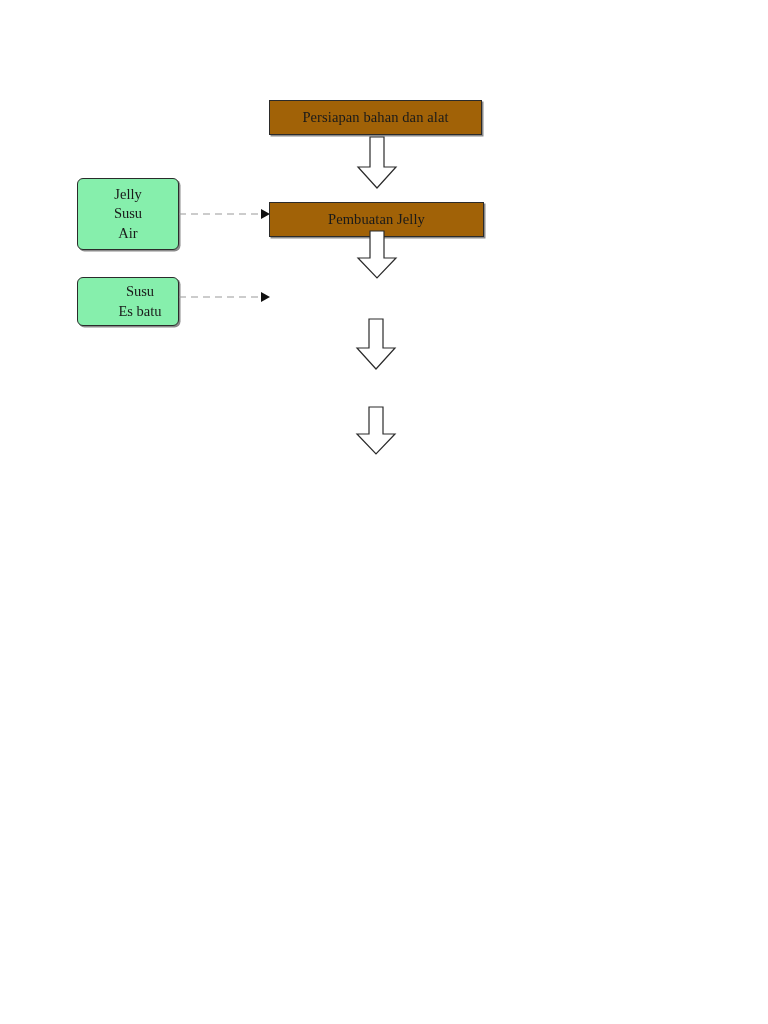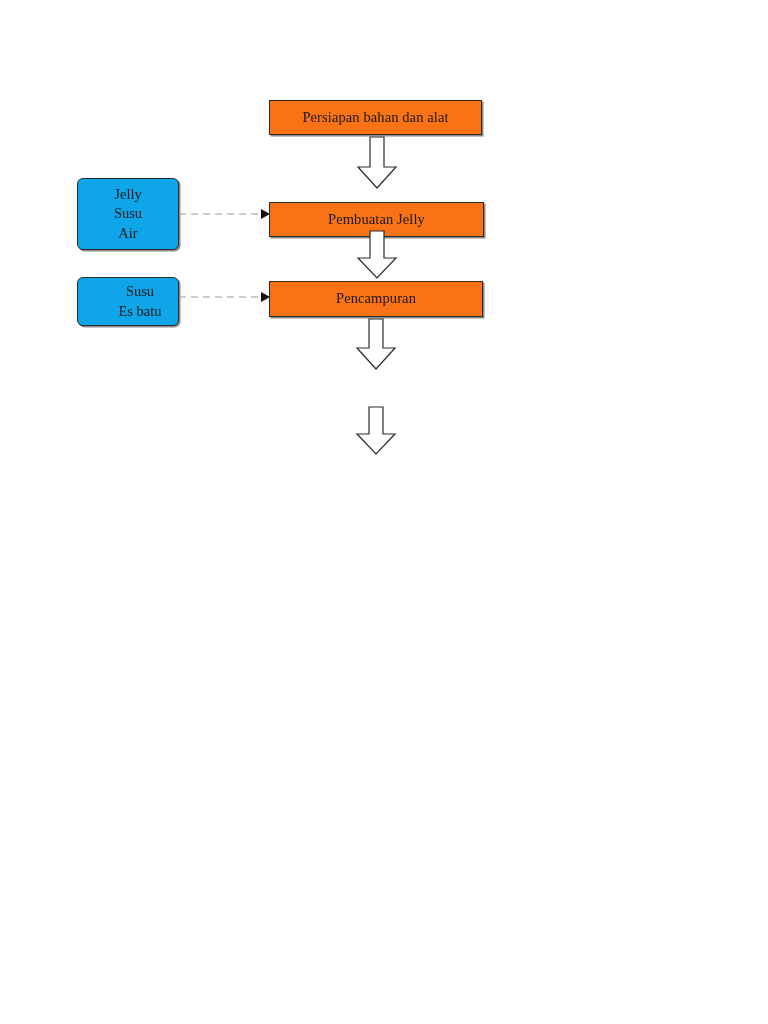--- a/index.html
+++ b/index.html
@@ -21,41 +21,41 @@
     left: 0;
     top: 0;
     width: 768px;
     height: 1024px;
   }
 
   
   .proc-box {
     position: absolute;
     box-sizing: border-box;
-    background: #f97316;
+    background: #a16207;
     border: 1px solid #2b2b2b;
     box-shadow: 1.5px 1.5px 0 0 #8a8a8a;
     display: flex;
     align-items: center;
     justify-content: center;
     text-align: center;
   }
   .proc-box .box-label {
     font-size: 14.5px;
     line-height: 1.2;
     color: #1a1a1a;
     letter-spacing: 0.1px;
     white-space: nowrap;
   }
 
   
   .input-box {
     position: absolute;
     box-sizing: border-box;
-    background: #0ea5e9;
+    background: #86efac;
     border: 1px solid #2b2b2b;
     border-radius: 6px;
     box-shadow: 1.5px 1.5px 0 0 #8a8a8a;
     display: flex;
     flex-direction: column;
     align-items: center;
     justify-content: center;
     text-align: center;
   }
   .input-box .ing-line {
@@ -126,23 +126,20 @@
     <span class="ing-line">Es batu</span>
   </div>
 
   <div class="dashed-connector" style="left:179px; top:289px; width:92px; height:16px;">
     <svg width="92" height="16" viewBox="0 0 92 16">
       <line x1="0" y1="8" x2="82" y2="8" stroke="#9a9a9a" stroke-width="1.1" stroke-dasharray="7,5"></line>
       <path d="M82 3 L91 8 L82 13 Z" fill="#111111"></path>
     </svg>
   </div>
 
-  <div class="proc-box" style="left:269px; top:281px; width:214px; height:36px;">
-    <span class="box-label">Pencampuran</span>
-  </div>
 
   <div class="block-arrow" style="left:356px; top:319px; width:40px; height:51px;">
     <svg width="40" height="51" viewBox="0 0 40 51">
       <path d="M13 0 L27 0 L27 29 L39 29 L20 50 L1 29 L13 29 Z" fill="#ffffff" stroke="#2b2b2b" stroke-width="1.2" stroke-linejoin="miter"></path>
     </svg>
   </div>
 
 
   <div class="block-arrow" style="left:356px; top:407px; width:40px; height:48px;">
     <svg width="40" height="48" viewBox="0 0 40 48">

